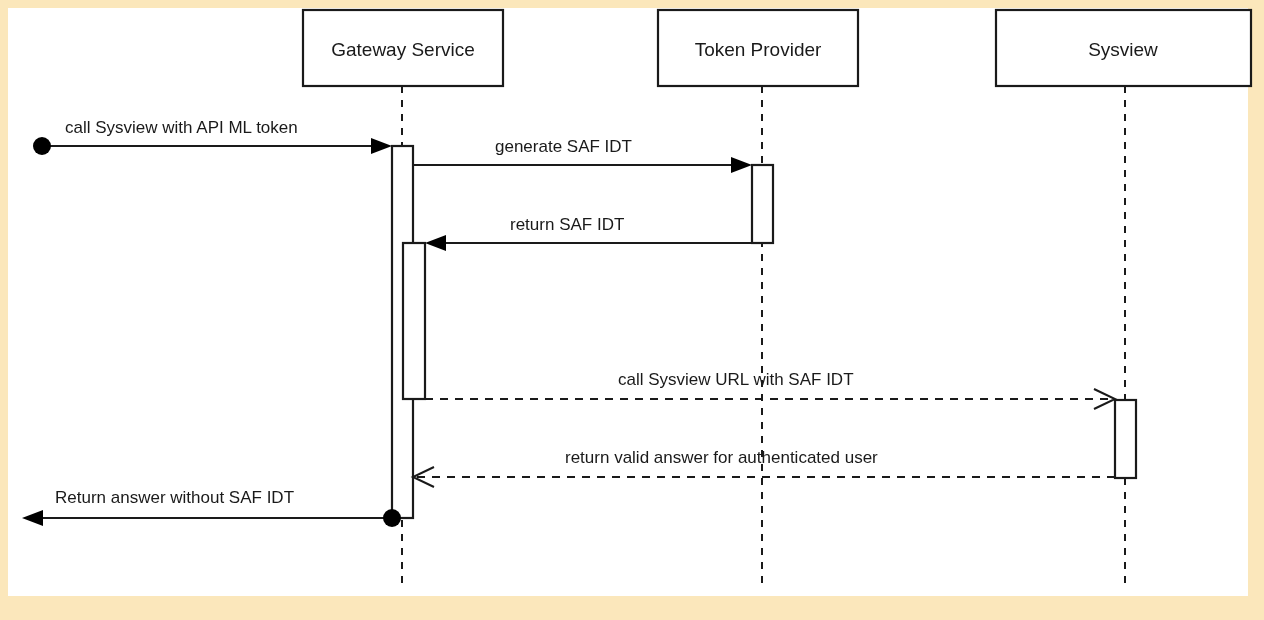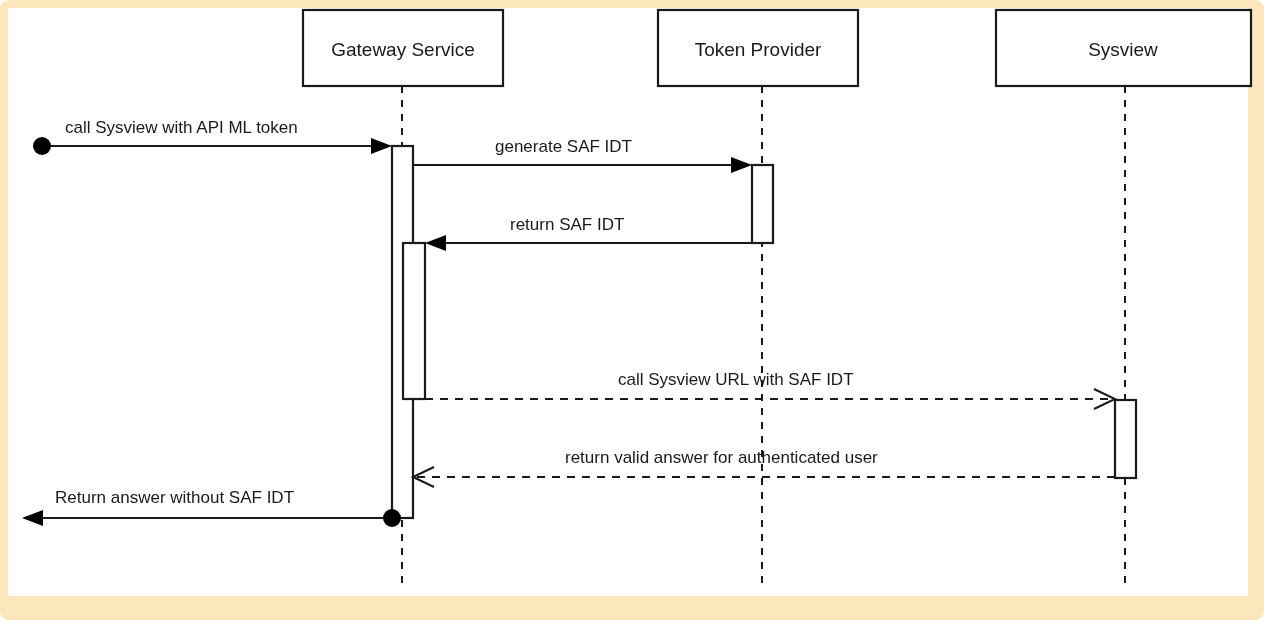--- a/index.html
+++ b/index.html
@@ -13,21 +13,20 @@
     height: 620px;
     font-family: "Liberation Sans", sans-serif;
     overflow: hidden;
   }
   #diagram-root {
     position: relative;
     width: 1264px;
     height: 620px;
     background: #fbe7bb;
     box-sizing: border-box;
-    border-radius: 9px;
   }
   #canvas {
     position: absolute;
     left: 0;
     top: 0;
     width: 1264px;
     height: 620px;
     display: block;
   }
   .lifeline-label {

